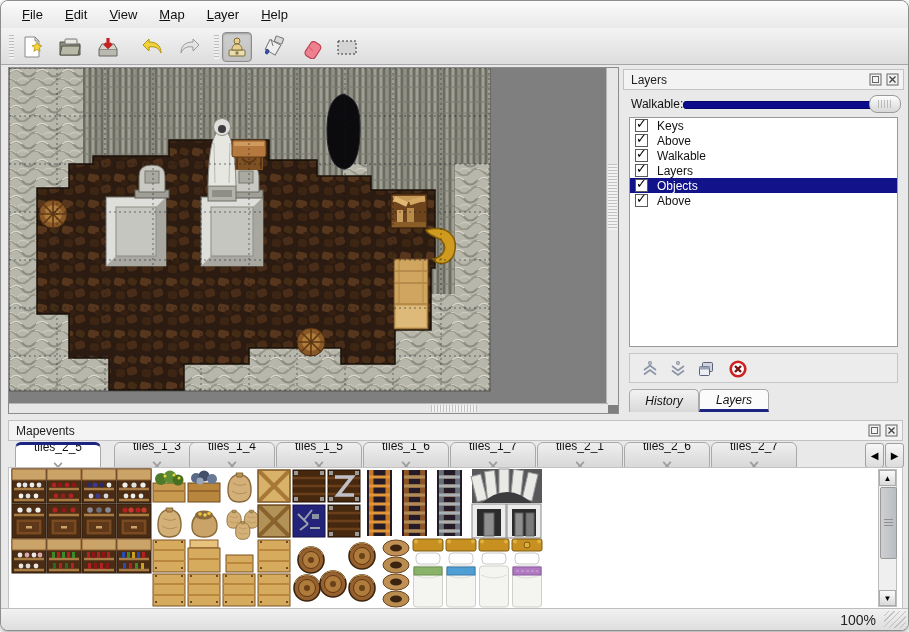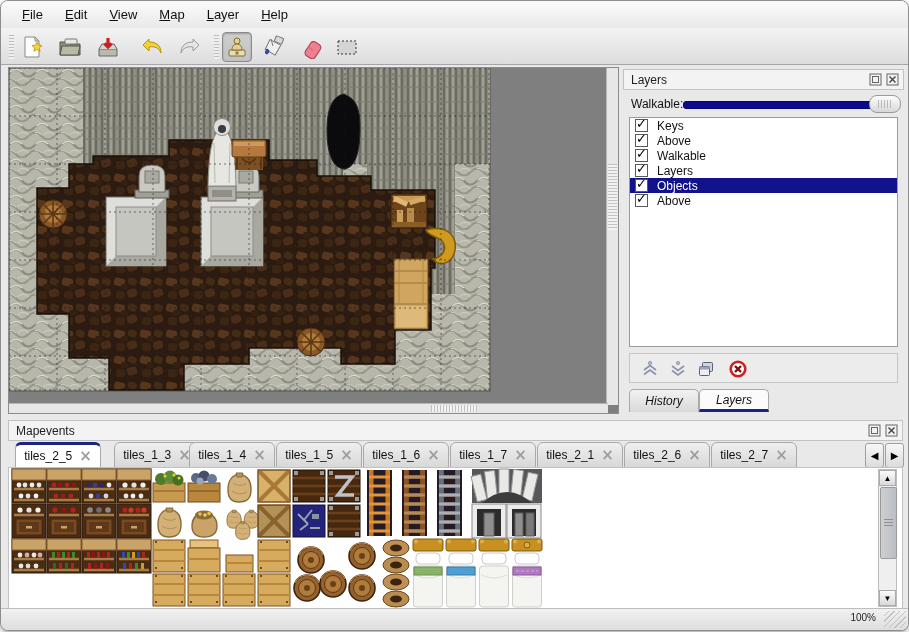--- a/index.html
+++ b/index.html
@@ -37,32 +37,32 @@
   .layer-row.selected{background:#12128b;color:#fff;}
   .checkbox{width:11px;height:11px;border:1px solid #5a5a5a;background:#fff;margin:0 9px 0 5px;position:relative;flex:none;}
   .checkbox .tick{position:absolute;left:0px;top:-4px;font-size:13px;font-weight:bold;color:#000;font-family:"DejaVu Sans",sans-serif;}
   .layer-name{font-size:12px;}
   .layer-btnbar{position:absolute;left:628px;top:352px;width:269px;height:30px;background:#ececec;border:1px solid #c6c6c6;box-sizing:border-box;}
   .layer-btn{position:absolute;top:4px;width:24px;height:22px;background:transparent;border:none;padding:0;display:flex;align-items:center;justify-content:center;}
   .dock-tab{position:absolute;top:388px;height:23px;border:1px solid #a9a9a9;border-bottom:none;border-radius:5px 5px 0 0;background:linear-gradient(#f2f2f2,#d9d9d9);display:flex;align-items:center;justify-content:center;font-size:12px;box-sizing:border-box;font-style:italic;}
   .dock-tab.active{background:#fbfbfb;border-bottom:3px solid #1b2480;}
   
   .ts-tabbar{position:absolute;left:7px;top:441px;width:895px;height:26px;}
-  .ts-tab{position:absolute;top:0;height:26px;border:1px solid #a9a9a9;border-radius:6px 6px 0 0;background:linear-gradient(#efefef,#d8d8d8);display:flex;align-items:center;justify-content:center;gap:7px;font-size:12px;box-sizing:border-box;overflow:hidden;}
+  .ts-tab{position:absolute;top:0;height:26px;border:1px solid #a9a9a9;border-radius:6px 6px 0 0;background:linear-gradient(#efefef,#d8d8d8);display:flex;align-items:center;justify-content:center;gap:7px;font-size:12px;box-sizing:border-box;overflow:hidden;flex-direction:column;}
   .ts-tab.active{background:#fff;border-top:3px solid #1b2480;}
   .ts-close{color:#9d9d9d;font-weight:bold;font-size:15px;line-height:12px;font-family:"DejaVu Sans",sans-serif;}
   .tab-arrow{position:absolute;top:1px;width:19px;height:25px;border:1px solid #a0a0a0;border-radius:3px;background:linear-gradient(#f7f7f7,#dcdcdc);font-size:10px;display:flex;align-items:center;justify-content:center;padding:0;}
   .ts-content{position:absolute;left:7px;top:466px;width:895px;height:142px;background:#fff;border:1px solid #c2c2c2;box-sizing:border-box;}
   .ts-vscroll{position:absolute;right:5px;top:1px;width:19px;height:138px;background:#efefef;border:1px solid #bdbdbd;box-sizing:border-box;}
   .ts-sbtn{position:absolute;left:0;width:17px;height:16px;background:linear-gradient(#fafafa,#dadada);border:1px solid #ababab;box-sizing:border-box;font-size:8px;display:flex;align-items:center;justify-content:center;padding:0;}
   .ts-thumb{position:absolute;left:1px;top:17px;width:15px;height:70px;background:linear-gradient(90deg,#cfcfcf,#b9bec4);border:1px solid #9a9a9a;border-radius:2px;}
   .ts-thumb:after{content:"";position:absolute;left:3px;top:31px;width:9px;height:8px;background:repeating-linear-gradient(180deg,#8f8f8f 0 1px,transparent 1px 3px);}
   
   .statusbar{position:absolute;left:0;bottom:0;width:100%;height:21px;background:linear-gradient(#f1f1f1,#dedede);border-top:1px solid #bdbdbd;}
-  .zoom-level{position:absolute;right:32px;top:3px;font-size:10px;color:#222;}
+  .zoom-level{position:absolute;right:32px;top:3px;font-size:14px;color:#222;}
   .resize-grip{position:absolute;right:2px;bottom:2px;width:22px;height:17px;background:repeating-linear-gradient(135deg,transparent 0 3px,#c0c0c0 3px 4px);}
 </style>
 </head>
 <body>
 
 <div class="window">
 
   <div class="menubar" id="menubar">
       <span class="menu-item"><u>F</u>ile</span>
       <span class="menu-item"><u>E</u>dit</span>

